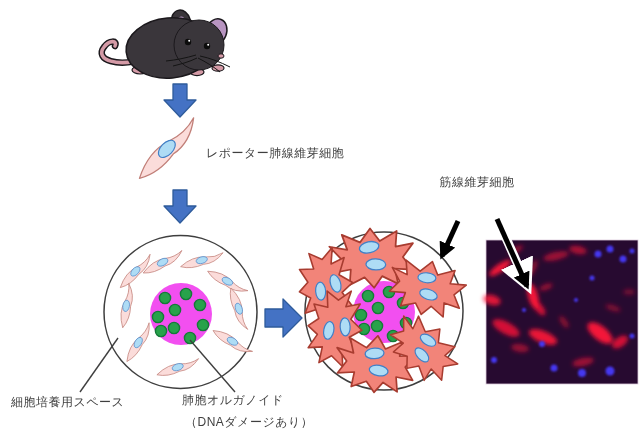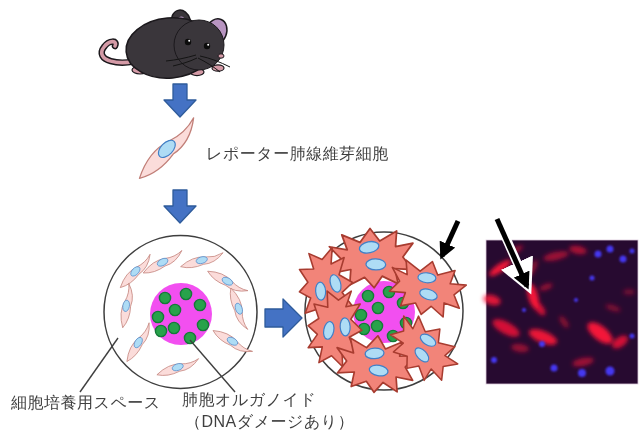--- a/index.html
+++ b/index.html
@@ -2,21 +2,21 @@
 <html style="--c-text: #3F3F3F; --c-arrow-blue: #4472C4; --c-arrow-blue-border: #2E5B9B; --c-dish-stroke: #3F3F3F; --c-organoid-magenta: #F24FF0; --c-green-cell: #28A24B; --c-green-cell-border: #147A38; --c-spindle-fill: #FBDCDA; --c-spindle-stroke: #C17F78; --c-nucleus-fill: #AEDCF5; --c-nucleus-stroke: #4080C8; --c-star-fill: #F28479; --c-star-stroke: #A83C30; --c-pointer-line: #3F3F3F; --c-black-arrow: #000000; --c-mouse-body: #3A363B; --c-mouse-outline: #1B181C; --c-mouse-pink: #D49AA6; --c-mouse-ear-inner: #B794C0; --c-fluor-bg: #270A30; --c-fluor-red: #FF1438; --c-fluor-blue: #4538F0;"><head>
 <meta charset="utf-8">
 <style>
   html,body{margin:0;padding:0;background:#fff;}
   #canvas{
     position:relative;width:640px;height:446px;background:#fff;overflow:hidden;
     font-family:"Liberation Sans","DejaVu Sans",sans-serif;
   }
   #scene{position:absolute;left:0;top:0;}
   .lbl{
-    position:absolute;color:var(--c-text,#3F3F3F);font-size:16px;
+    position:absolute;color:var(--c-text,#3F3F3F);font-size:12px;
     white-space:nowrap;line-height:21px;letter-spacing:0.5px;
   }
   .lbl .line2{display:block;padding-left:3px;}
   #reporter-label{left:206px;top:143px;}
   #myofib-label{left:414px;top:172px;width:126px;text-align:center;}
   #culture-label{left:11px;top:392px;}
   #organoid-label{left:182px;top:389px;line-height:22px;}
 </style>
 </head>
 <body>
@@ -183,20 +183,21 @@
   <line x1="190" y1="340" x2="235" y2="392" style="stroke:var(--c-pointer-line)" stroke-width="1.4"></line>
 
   <line x1="458" y1="221" x2="442" y2="256" style="stroke:var(--c-black-arrow)" stroke-width="5" marker-end="url(#mBlack)"></line>
   <line x1="497" y1="218" x2="527" y2="285" stroke="#ffffff" stroke-width="9" marker-end="url(#mWhite)"></line>
   <line x1="497" y1="219" x2="527" y2="286" style="stroke:var(--c-black-arrow)" stroke-width="5" marker-end="url(#mBlack)"></line>
 </svg>
 
 <div id="reporter-label" class="lbl">レポーター肺線維芽細胞</div>
 
 <div id="myofib-label" class="lbl">
+  <span>筋線維芽細胞</span>
 </div>
 
 <div id="culture-label" class="lbl">細胞培養用スペース</div>
 
 <div id="organoid-label" class="lbl">
   <span>肺胞オルガノイド</span>
   <span class="line2">（DNAダメージあり）</span>
 </div>
 
 </div>

